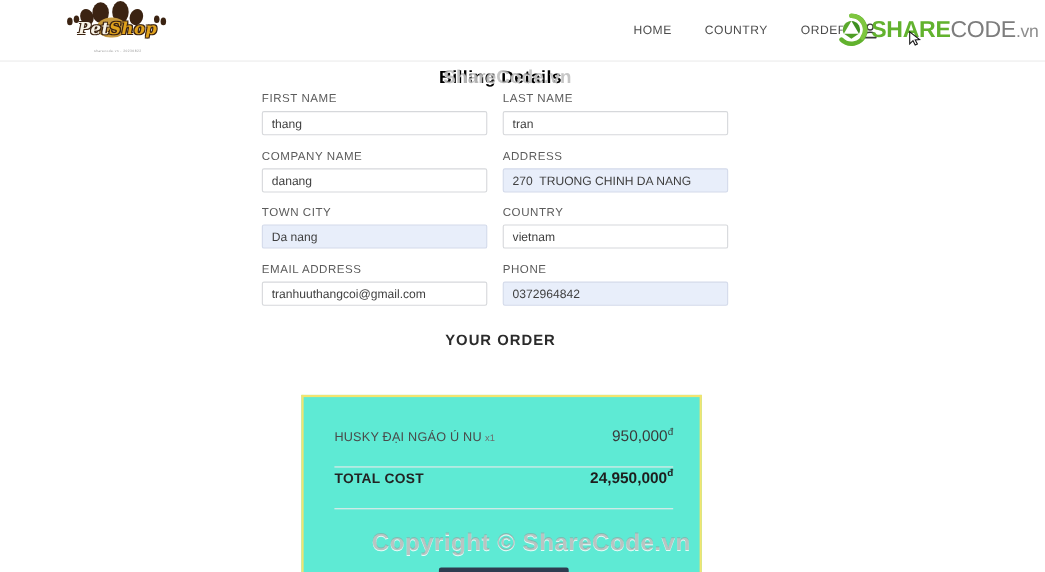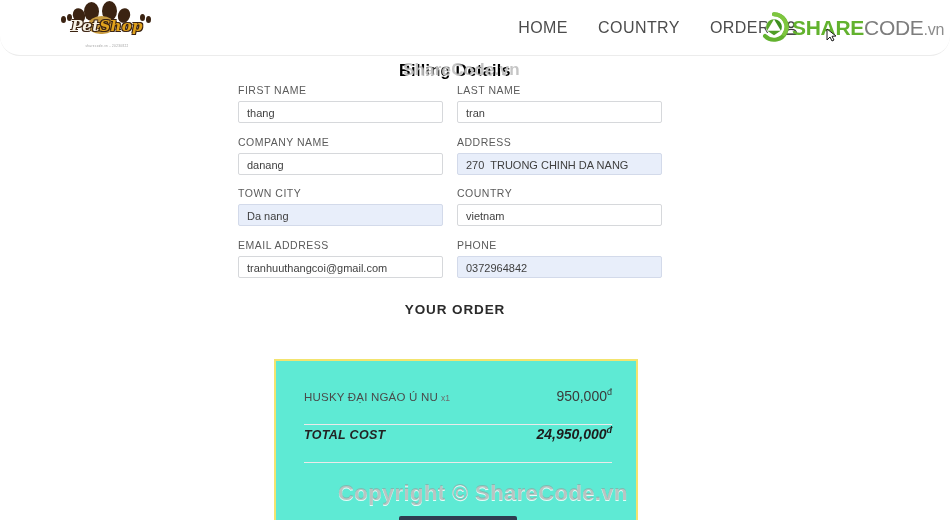--- a/index.html
+++ b/index.html
@@ -12,21 +12,20 @@
     color: #3a3a3a;
   }
   #page { position: relative; width: 950px; height: 520px; background: #fff; overflow: hidden; }
 
   
   .site-header {
     position: absolute; top: 0; left: 0;
     width: 950px; height: 56px;
     background: #ffffff;
     border-bottom: 1px solid #ececec;
-    border-radius: 20px;
   }
   .logo-wrap {
     position: absolute; left: 48px; top: 2px;
     width: 118px; height: 52px;
     display: flex; flex-direction: column;
     align-items: center; justify-content: flex-start;
   }
   .logo-mark { position: relative; width: 110px; height: 40px; }
   .paw-pad {
     width: 17px; height: 21px; border-radius: 50%;
@@ -55,21 +54,21 @@
     text-align: center;
     font-size: 3px; letter-spacing: .4px; color: #9a9a9a;
     white-space: nowrap; overflow: hidden;
   }
 
   .main-nav {
     position: absolute; right: 180px; top: 0;
     height: 56px; display: flex; align-items: center; gap: 30px;
   }
   .nav-link {
-    font-size: 16px; letter-spacing: .45px;
+    font-size: 11px; letter-spacing: .45px;
     color: #4c4c4c; text-decoration: none;
     cursor: pointer; white-space: nowrap;
   }
   .account-icon {
     position: absolute; right: 150px; top: 19px;
     width: 18px; height: 18px; cursor: pointer;
   }
 
   
   .brand-lockup {
@@ -131,21 +130,21 @@
     border-bottom: none;
     background: #5eead4;
     margin-top: 40px;
   }
   .order-table { position: absolute; left: 28px; top: 26px; width: 308px; }
   .order-row {
     display: flex; align-items: baseline; justify-content: space-between;
     height: 38px;
     border-bottom: 1px solid #eceaea;
   }
-  .order-row.total { border-bottom: 1px solid #eceaea; font-style: italic; }
+  .order-row.total { border-bottom: 1px solid #eceaea; }
   .item-name {
     font-size: 11.5px; color: #4a4a4a; letter-spacing: .2px;
     white-space: nowrap;
   }
   .item-qty { font-size: 8.5px; color: #6d6d6d; margin-left: 3px; }
   .item-price {
     font-size: 14px; color: #3a3a3a; white-space: nowrap;
   }
   .cur { font-size: 9px; vertical-align: super; }
   .total-label { font-size: 12.5px; font-weight: bold; color: #232323; letter-spacing: .3px; }

